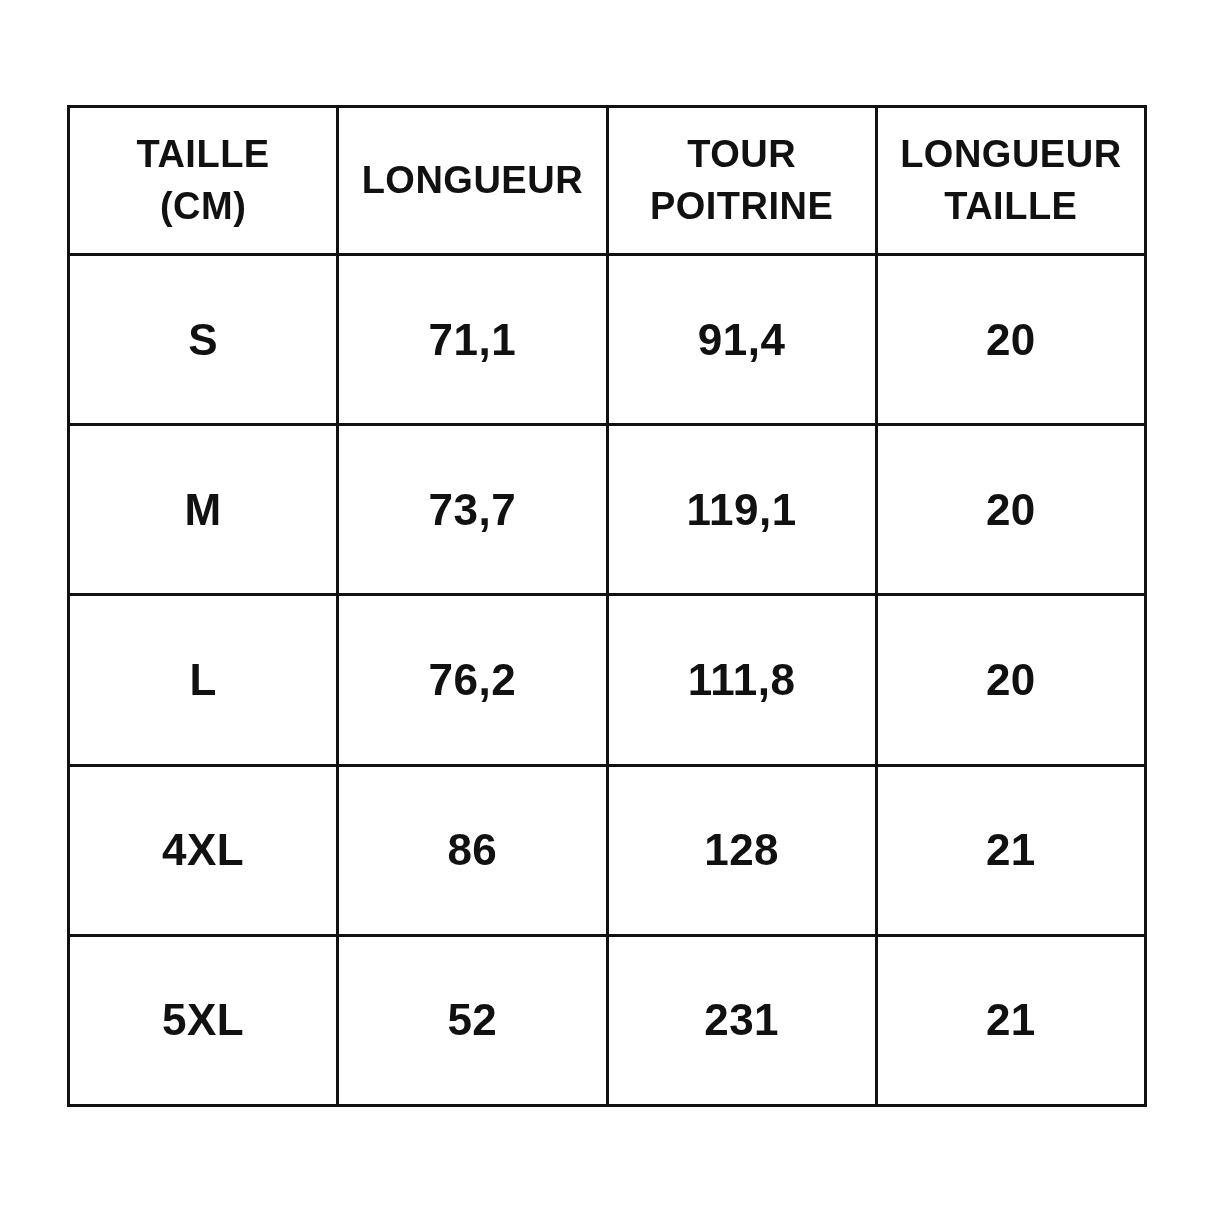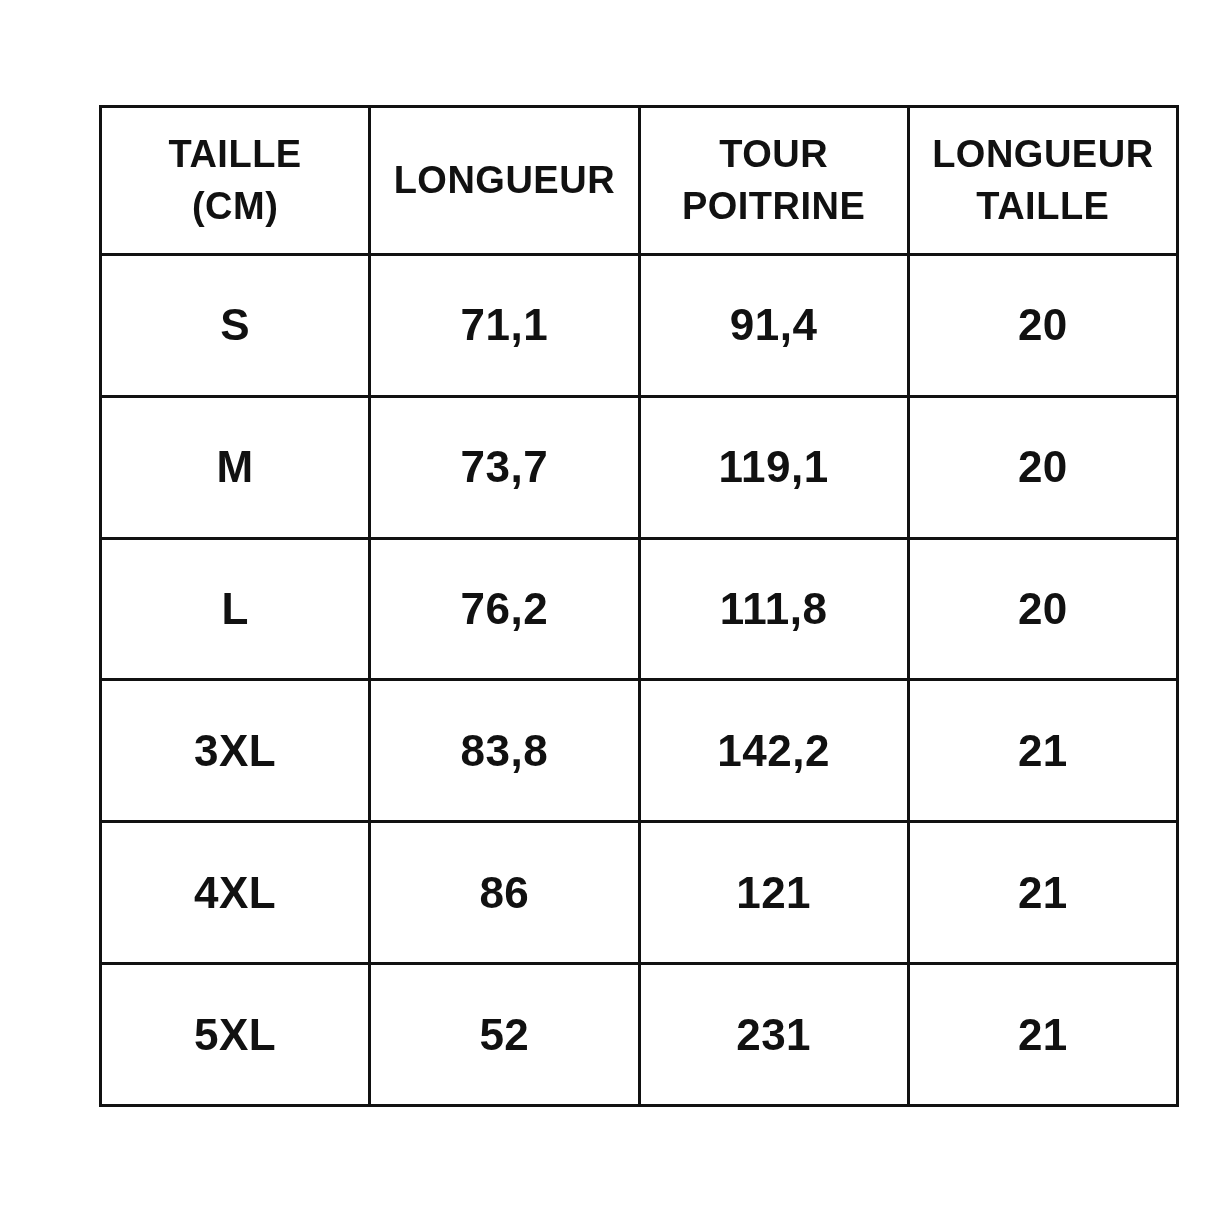--- a/index.html
+++ b/index.html
@@ -19,21 +19,20 @@
     left: 67px;
     top: 105px;
     width: 1080px;
     height: 1002px;
   }
   table.size-chart {
     width: 100%;
     height: 100%;
     border-collapse: collapse;
     table-layout: fixed;
-    margin-left: 32px;
   }
   table.size-chart th,
   table.size-chart td {
     border: 3px solid #111111;
     text-align: center;
     vertical-align: middle;
     color: #111111;
     padding: 0;
     background: #ffffff;
   }
@@ -92,29 +91,23 @@
           <td>119,1</td>
           <td>20</td>
         </tr>
         <tr>
           <td>L</td>
           <td>76,2</td>
           <td>111,8</td>
           <td>20</td>
         </tr>
         <tr>
-          <td>3XL</td>
-          <td>83,8</td>
-          <td>142,2</td>
-          <td>21</td>
-        </tr>
-        <tr>
           <td>4XL</td>
           <td>86</td>
-          <td>121</td>
+          <td>128</td>
           <td>21</td>
         </tr>
         <tr>
           <td>5XL</td>
           <td>52</td>
           <td>231</td>
           <td>21</td>
         </tr>
       </tbody>
   </table>

